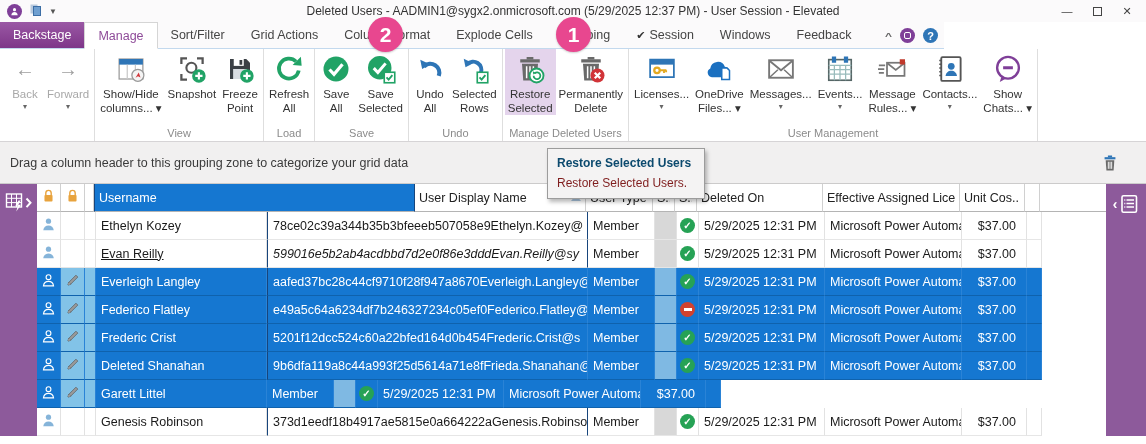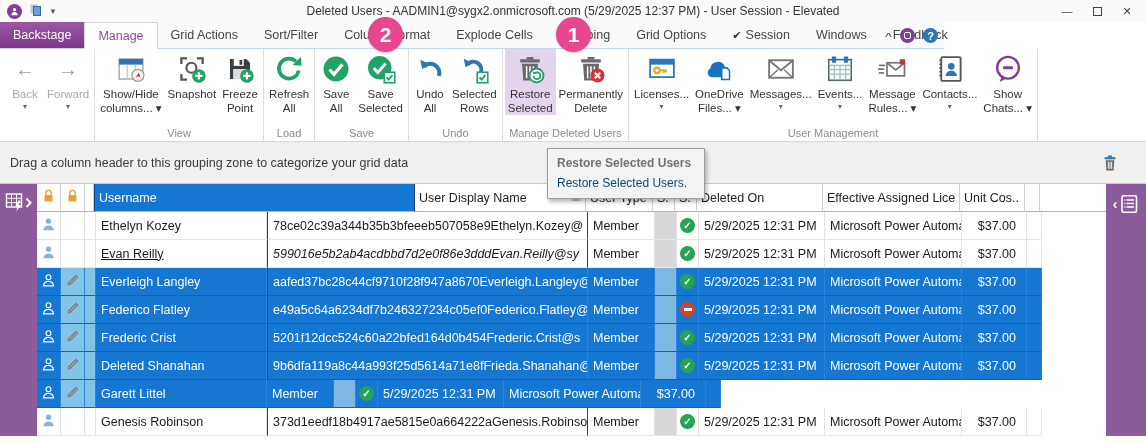--- a/index.html
+++ b/index.html
@@ -75,22 +75,22 @@
   .stat { width:15px; height:15px; border-radius:50%; display:flex; align-items:center; justify-content:center; color:#fff; font-size:10px; font-weight:bold; }
   .stat.ok { background:#26a255; }
   .stat.blocked { background:#d1422f; }
   .stat.blocked::after { content:""; width:8px; height:2.4px; background:#fff; display:block; }
   .locksvg { width:13px; height:14px; margin:0 auto; }
   .personsvg { width:17px; height:17px; }
   .pencilsvg { width:16px; height:16px; }
 
   
   .tooltip { position:absolute; left:547px; top:148px; width:158px; background:#f4f3f3; border:1px solid #9c9c9c; box-shadow:2px 3px 4px rgba(0,0,0,.28); z-index:60; padding:7px 9px 8px; }
-  .tooltip .tt-title { font-weight:bold; font-size:12px; color:#737373; margin-bottom:6px; white-space:nowrap; }
-  .tooltip .tt-desc { font-size:12px; color:#0c4a6e; white-space:nowrap; }
+  .tooltip .tt-title { font-weight:bold; font-size:12px; color:#0c4a6e; margin-bottom:6px; white-space:nowrap; }
+  .tooltip .tt-desc { font-size:12px; color:#7f1d1d; white-space:nowrap; }
 
   
   .badge { position:absolute; width:35px; height:35px; border-radius:50%; background:#e8478f; color:#fff; font-size:21px; font-weight:bold; display:flex; align-items:center; justify-content:center; z-index:80; box-shadow:0 1px 2px rgba(0,0,0,.2); }
   .badge-1 { left:556px; top:17px; }
   .badge-2 { left:368px; top:17px; }
 </style>
 </head>
 <body>
 
 <div class="titlebar">
@@ -119,36 +119,33 @@
 
 <div class="tabrow">
   <div id="tabs" style="display:flex;align-items:stretch;">
       <div class="tab tab--backstage">
         <span>Backstage</span>
       </div>
       <div class="tab tab--active">
         <span>Manage</span>
       </div>
       <div class="tab">
+        <span>Sort/Filter</span>
+      </div>
+      <div class="tab">
         <span>Grid Actions</span>
-      </div>
-      <div class="tab">
-        <span>Sort/Filter</span>
       </div>
       <div class="tab">
         <span>Column Format</span>
       </div>
       <div class="tab">
         <span>Explode Cells</span>
       </div>
       <div class="tab">
         <span>Grouping</span>
-      </div>
-      <div class="tab">
-        <span>Grid Options</span>
       </div>
       <div class="tab">
         <span class="chk">✔</span>
         <span>Session</span>
       </div>
       <div class="tab">
         <span>Windows</span>
       </div>
       <div class="tab">
         <span>Feedback</span>

